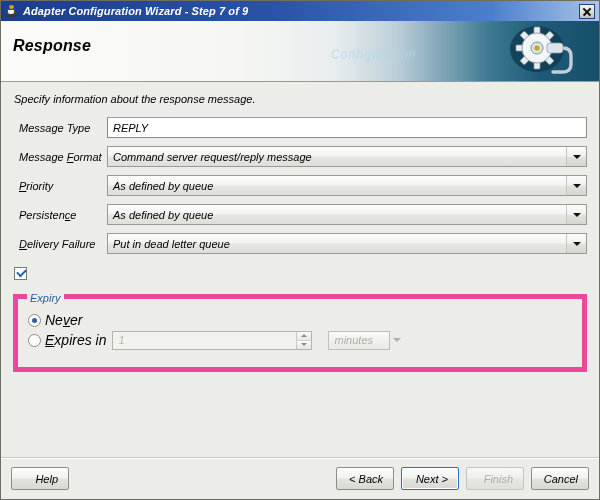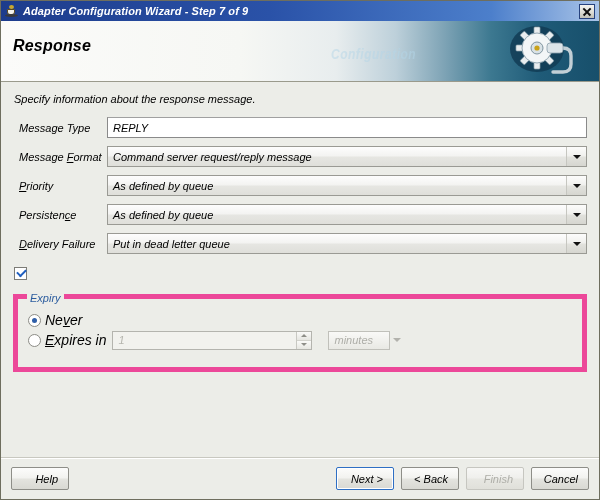--- a/index.html
+++ b/index.html
@@ -562,26 +562,26 @@
       </div>
     </div>
 
   </div>
 
   <div class="footer">
     <div class="btn">
         <span>Help</span>
       </div>
     <div class="spacer"></div>
+    <div class="btn">
+        <span>&lt; Back</span>
+      </div>
     <div class="btn focused">
         <span>Next &gt;</span>
       </div>
-    <div class="btn">
-        <span>&lt; Back</span>
-      </div>
     <div class="btn disabled">
         <span>Finish</span>
       </div>
     <div class="btn">
         <span>Cancel</span>
       </div>
   </div>
 
 </div>
 

